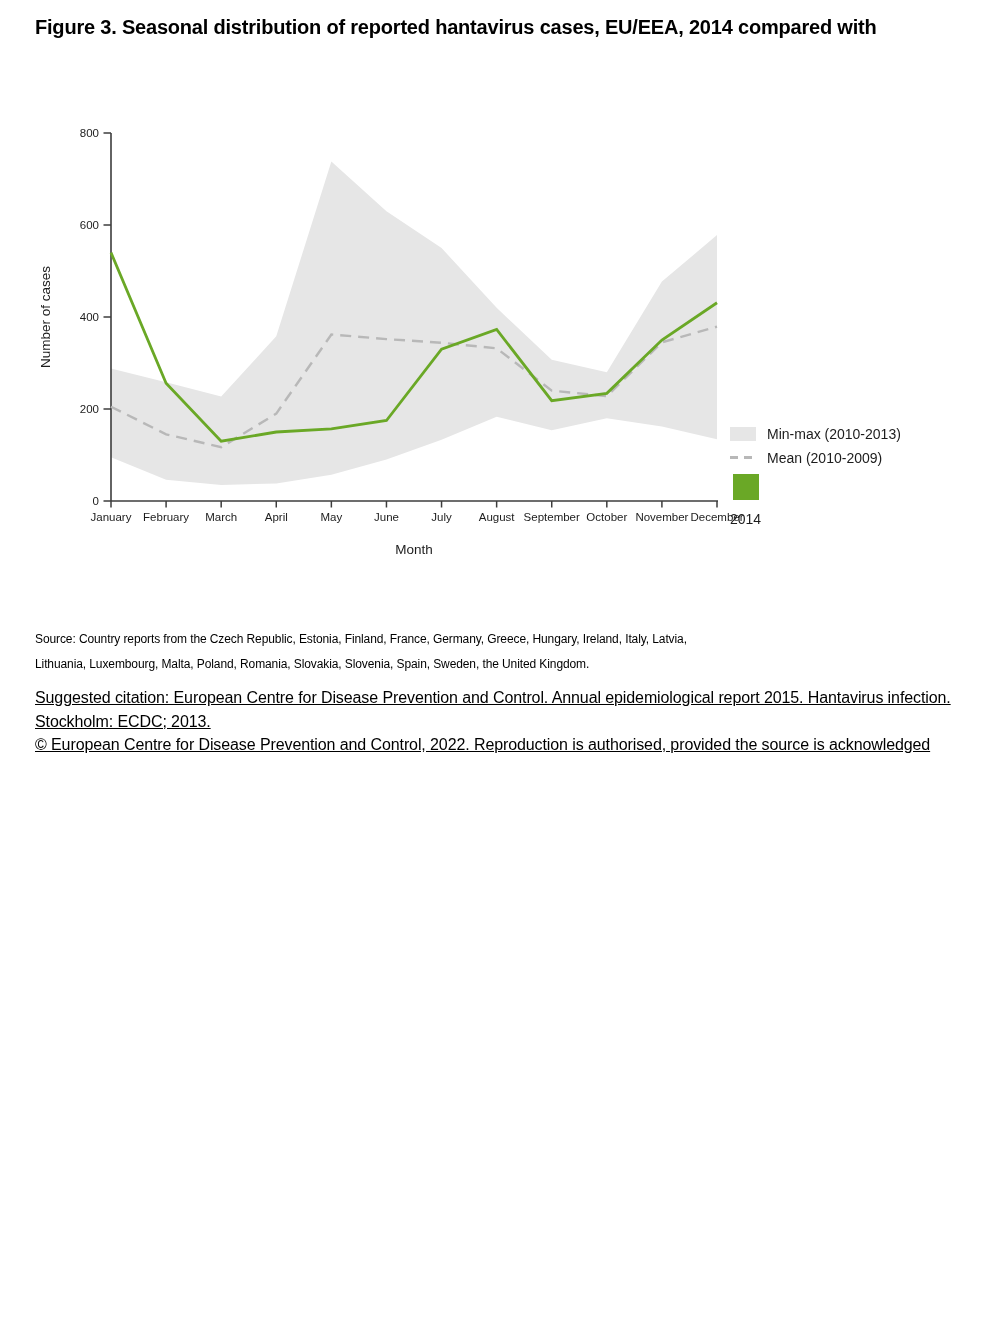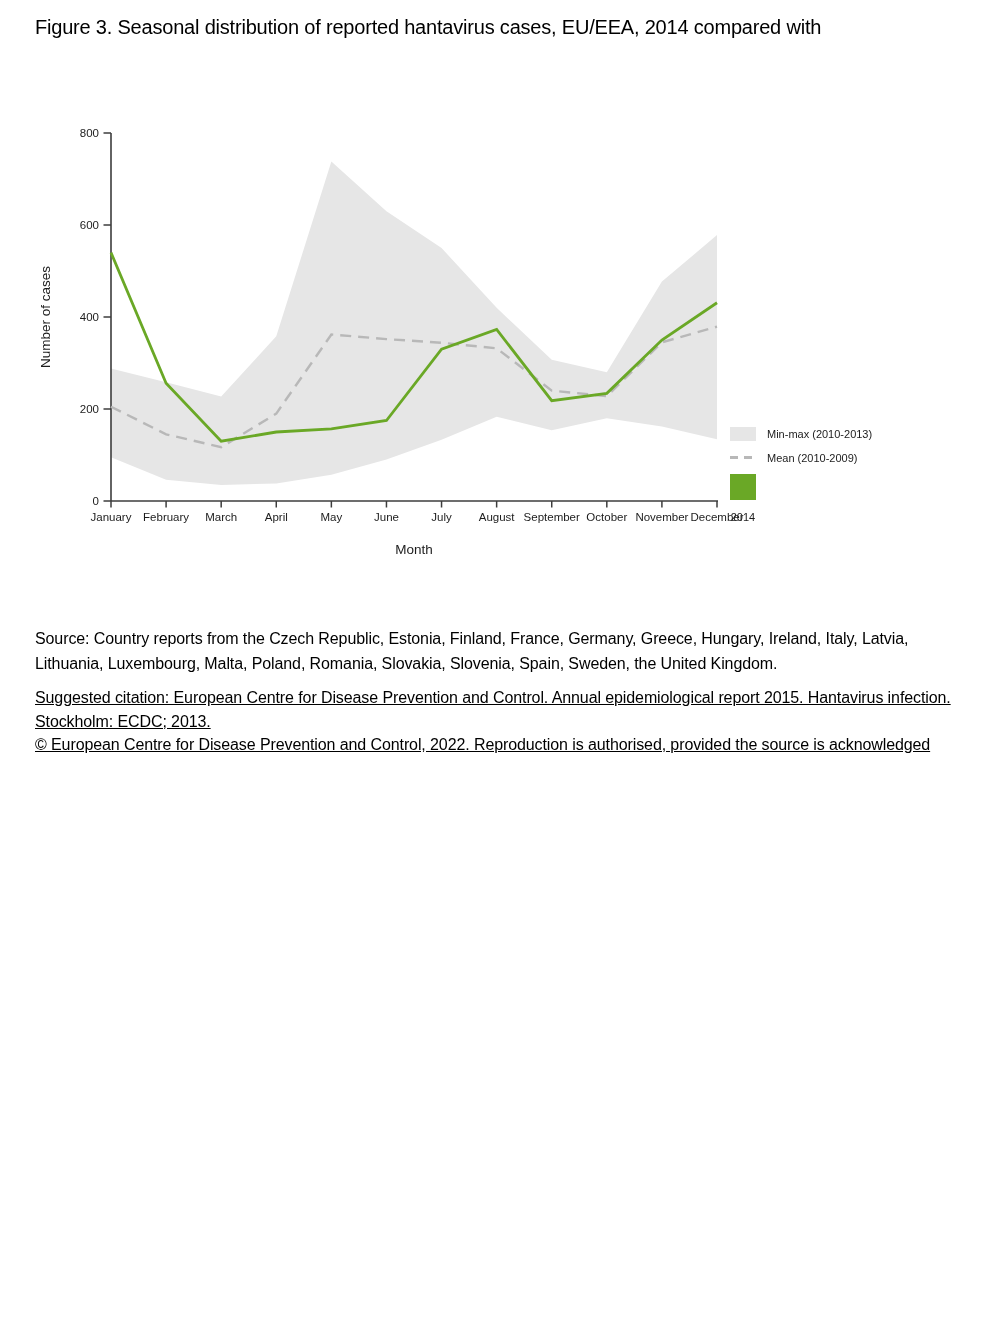--- a/index.html
+++ b/index.html
@@ -10,36 +10,37 @@
     font-family:"Liberation Sans", sans-serif;
     color:#000;
     overflow:hidden;
   }
   .abs{position:absolute;}
   #title{
     left:35px;top:13px;width:890px;
     font-size:20px;line-height:28px;
     letter-spacing:-0.2px;
     color:#000;
+    font-weight:bold;
   }
   #chart-svg{left:0;top:0;}
   #chart-svg text{font-family:"Liberation Sans", sans-serif;}
   #legend{left:730px;top:426px;width:240px;}
   .legend-row{
     position:absolute;left:0;height:15px;
     display:flex;align-items:center;gap:11px;
   }
-  .legend-row .label{font-size:11px;color:#1c1c1c;white-space:nowrap;text-align:right;}
+  .legend-row .label{font-size:14px;color:#1c1c1c;white-space:nowrap;text-align:right;}
   .swatch{display:inline-block;width:26px;flex:0 0 26px;}
   .swatch-band{height:14px;}
   .swatch-dash{height:2.5px;}
   .swatch-line{height:3px;}
   #source-block{
     left:35px;top:627px;width:930px;
-    font-size:16px;line-height:24.5px;letter-spacing:-0.1px;
+    font-size:12px;line-height:24.5px;letter-spacing:-0.1px;
   }
   #citation-block{
     left:35px;top:686px;width:960px;
     font-size:16px;line-height:23.5px;letter-spacing:-0.1px;text-decoration:underline;
   }
 </style>
 </head>
 <body>
 
 <div id="page">

